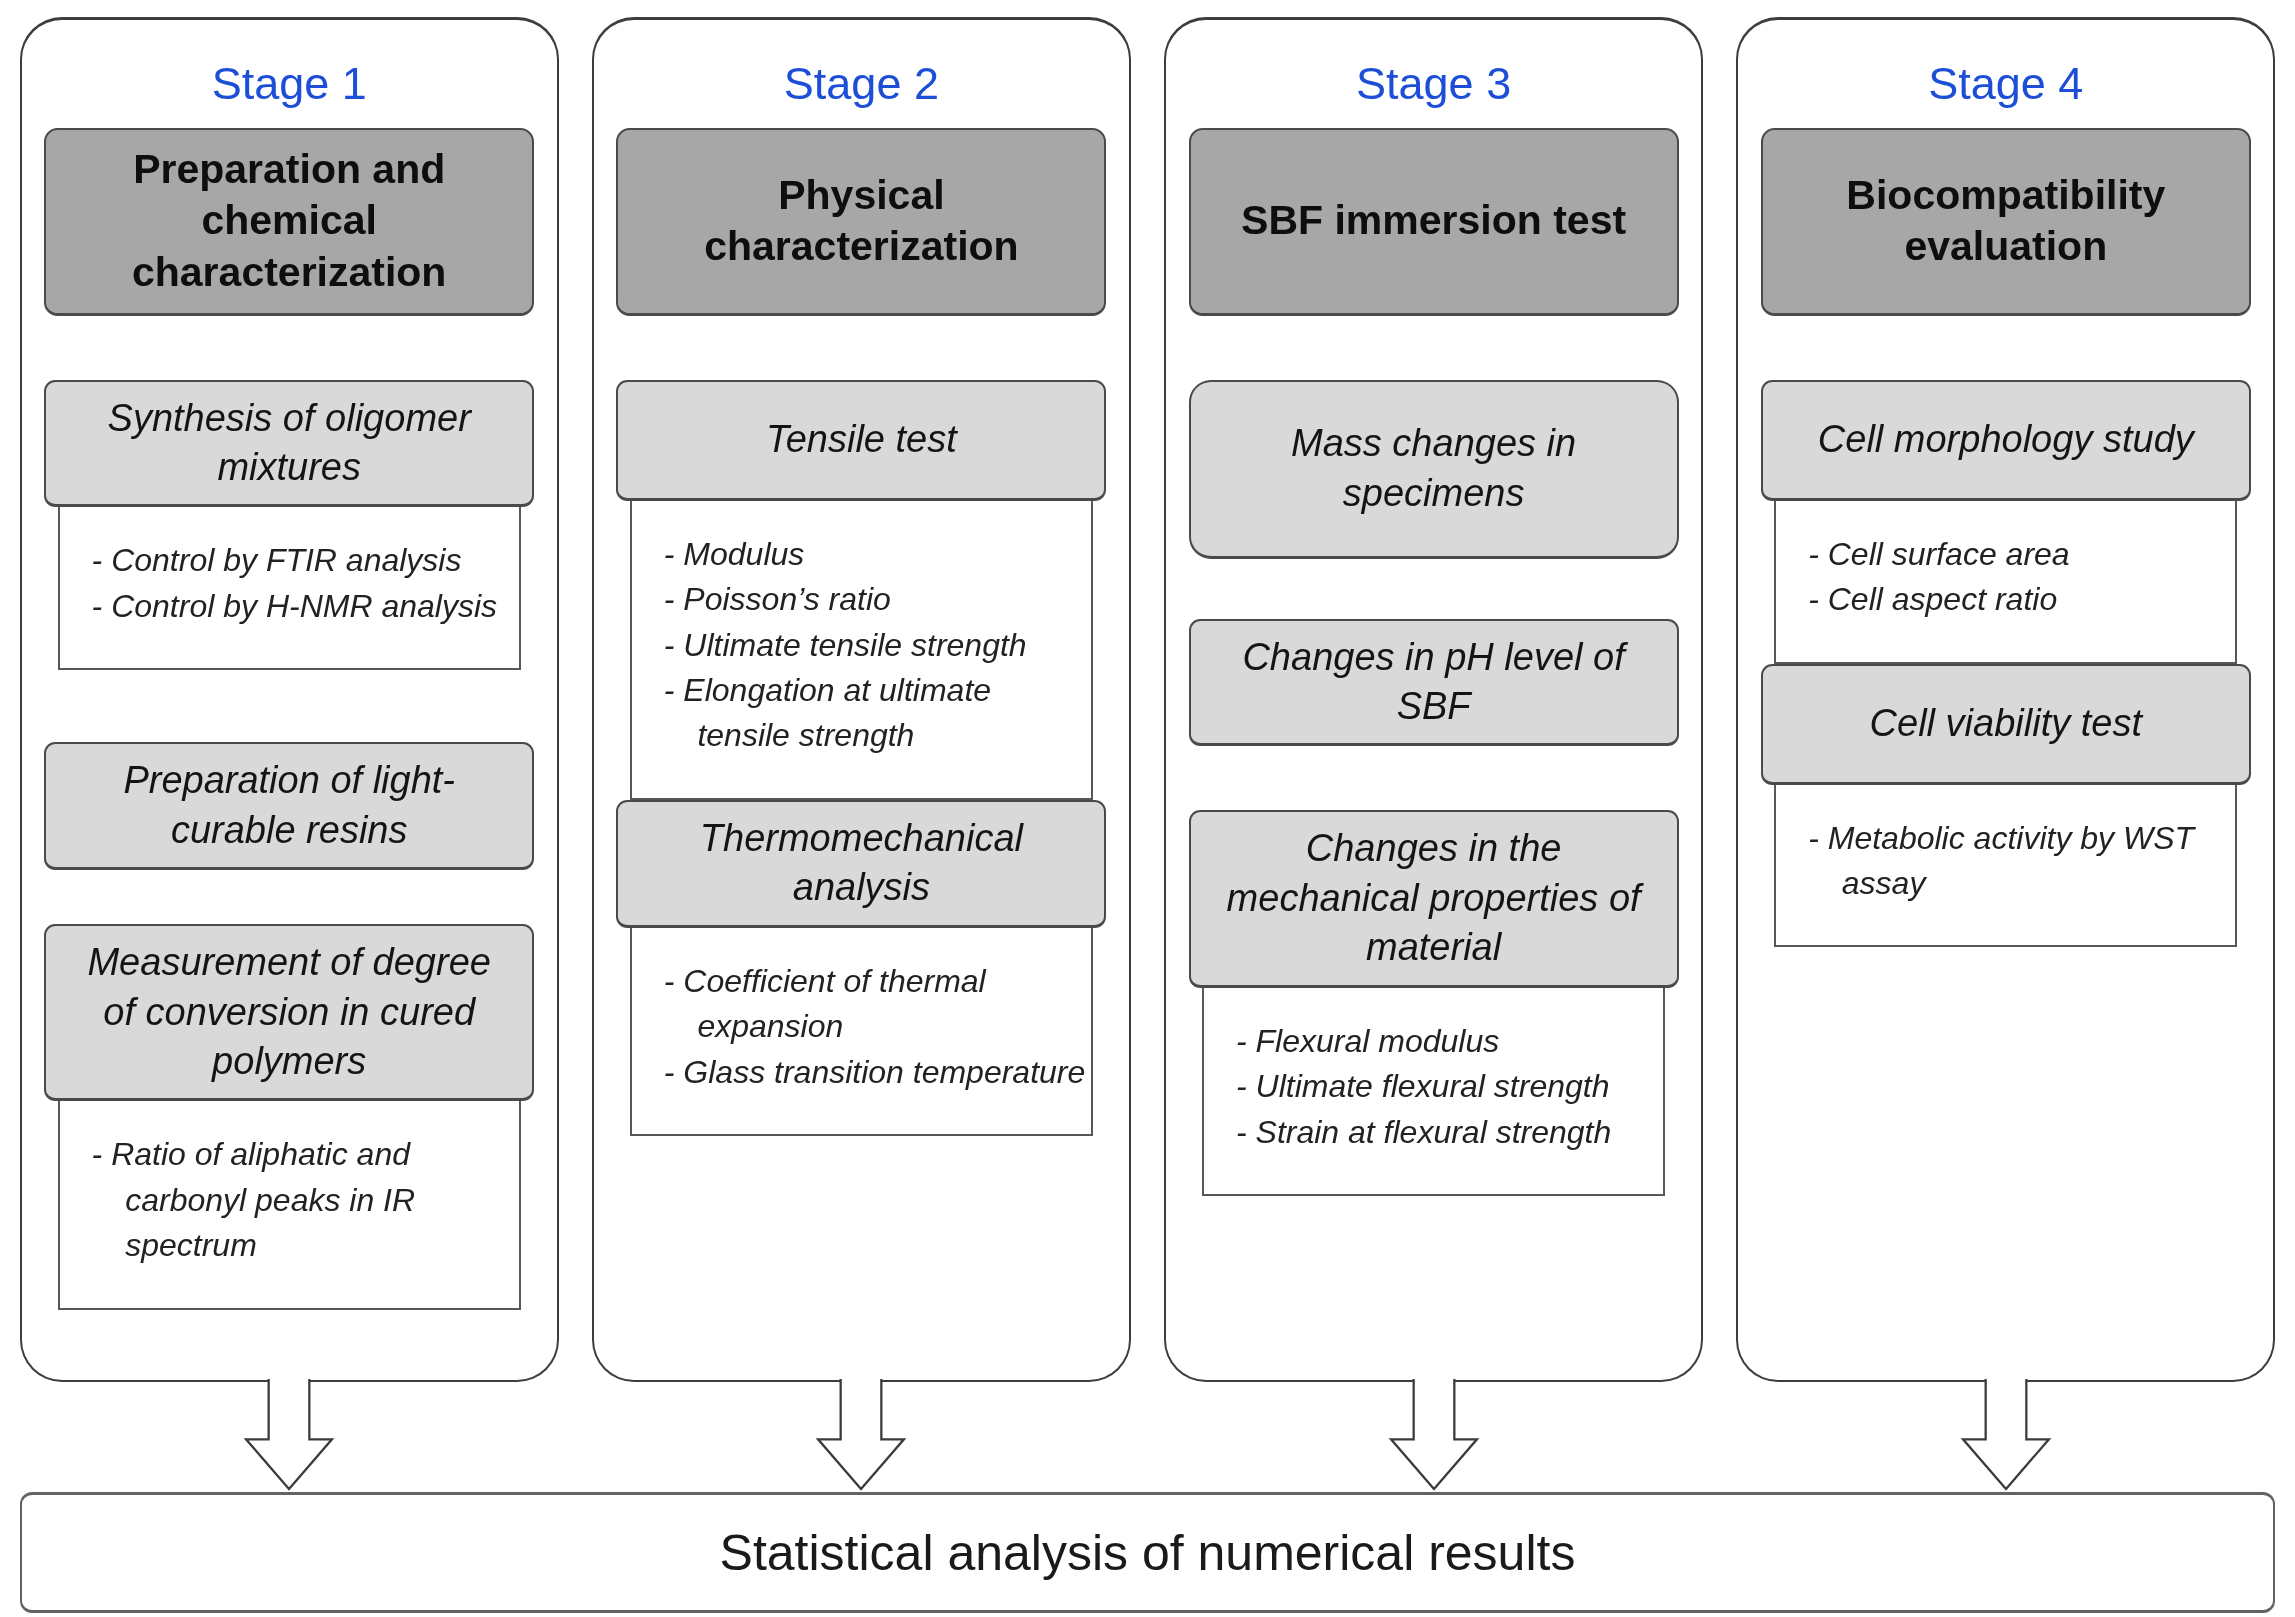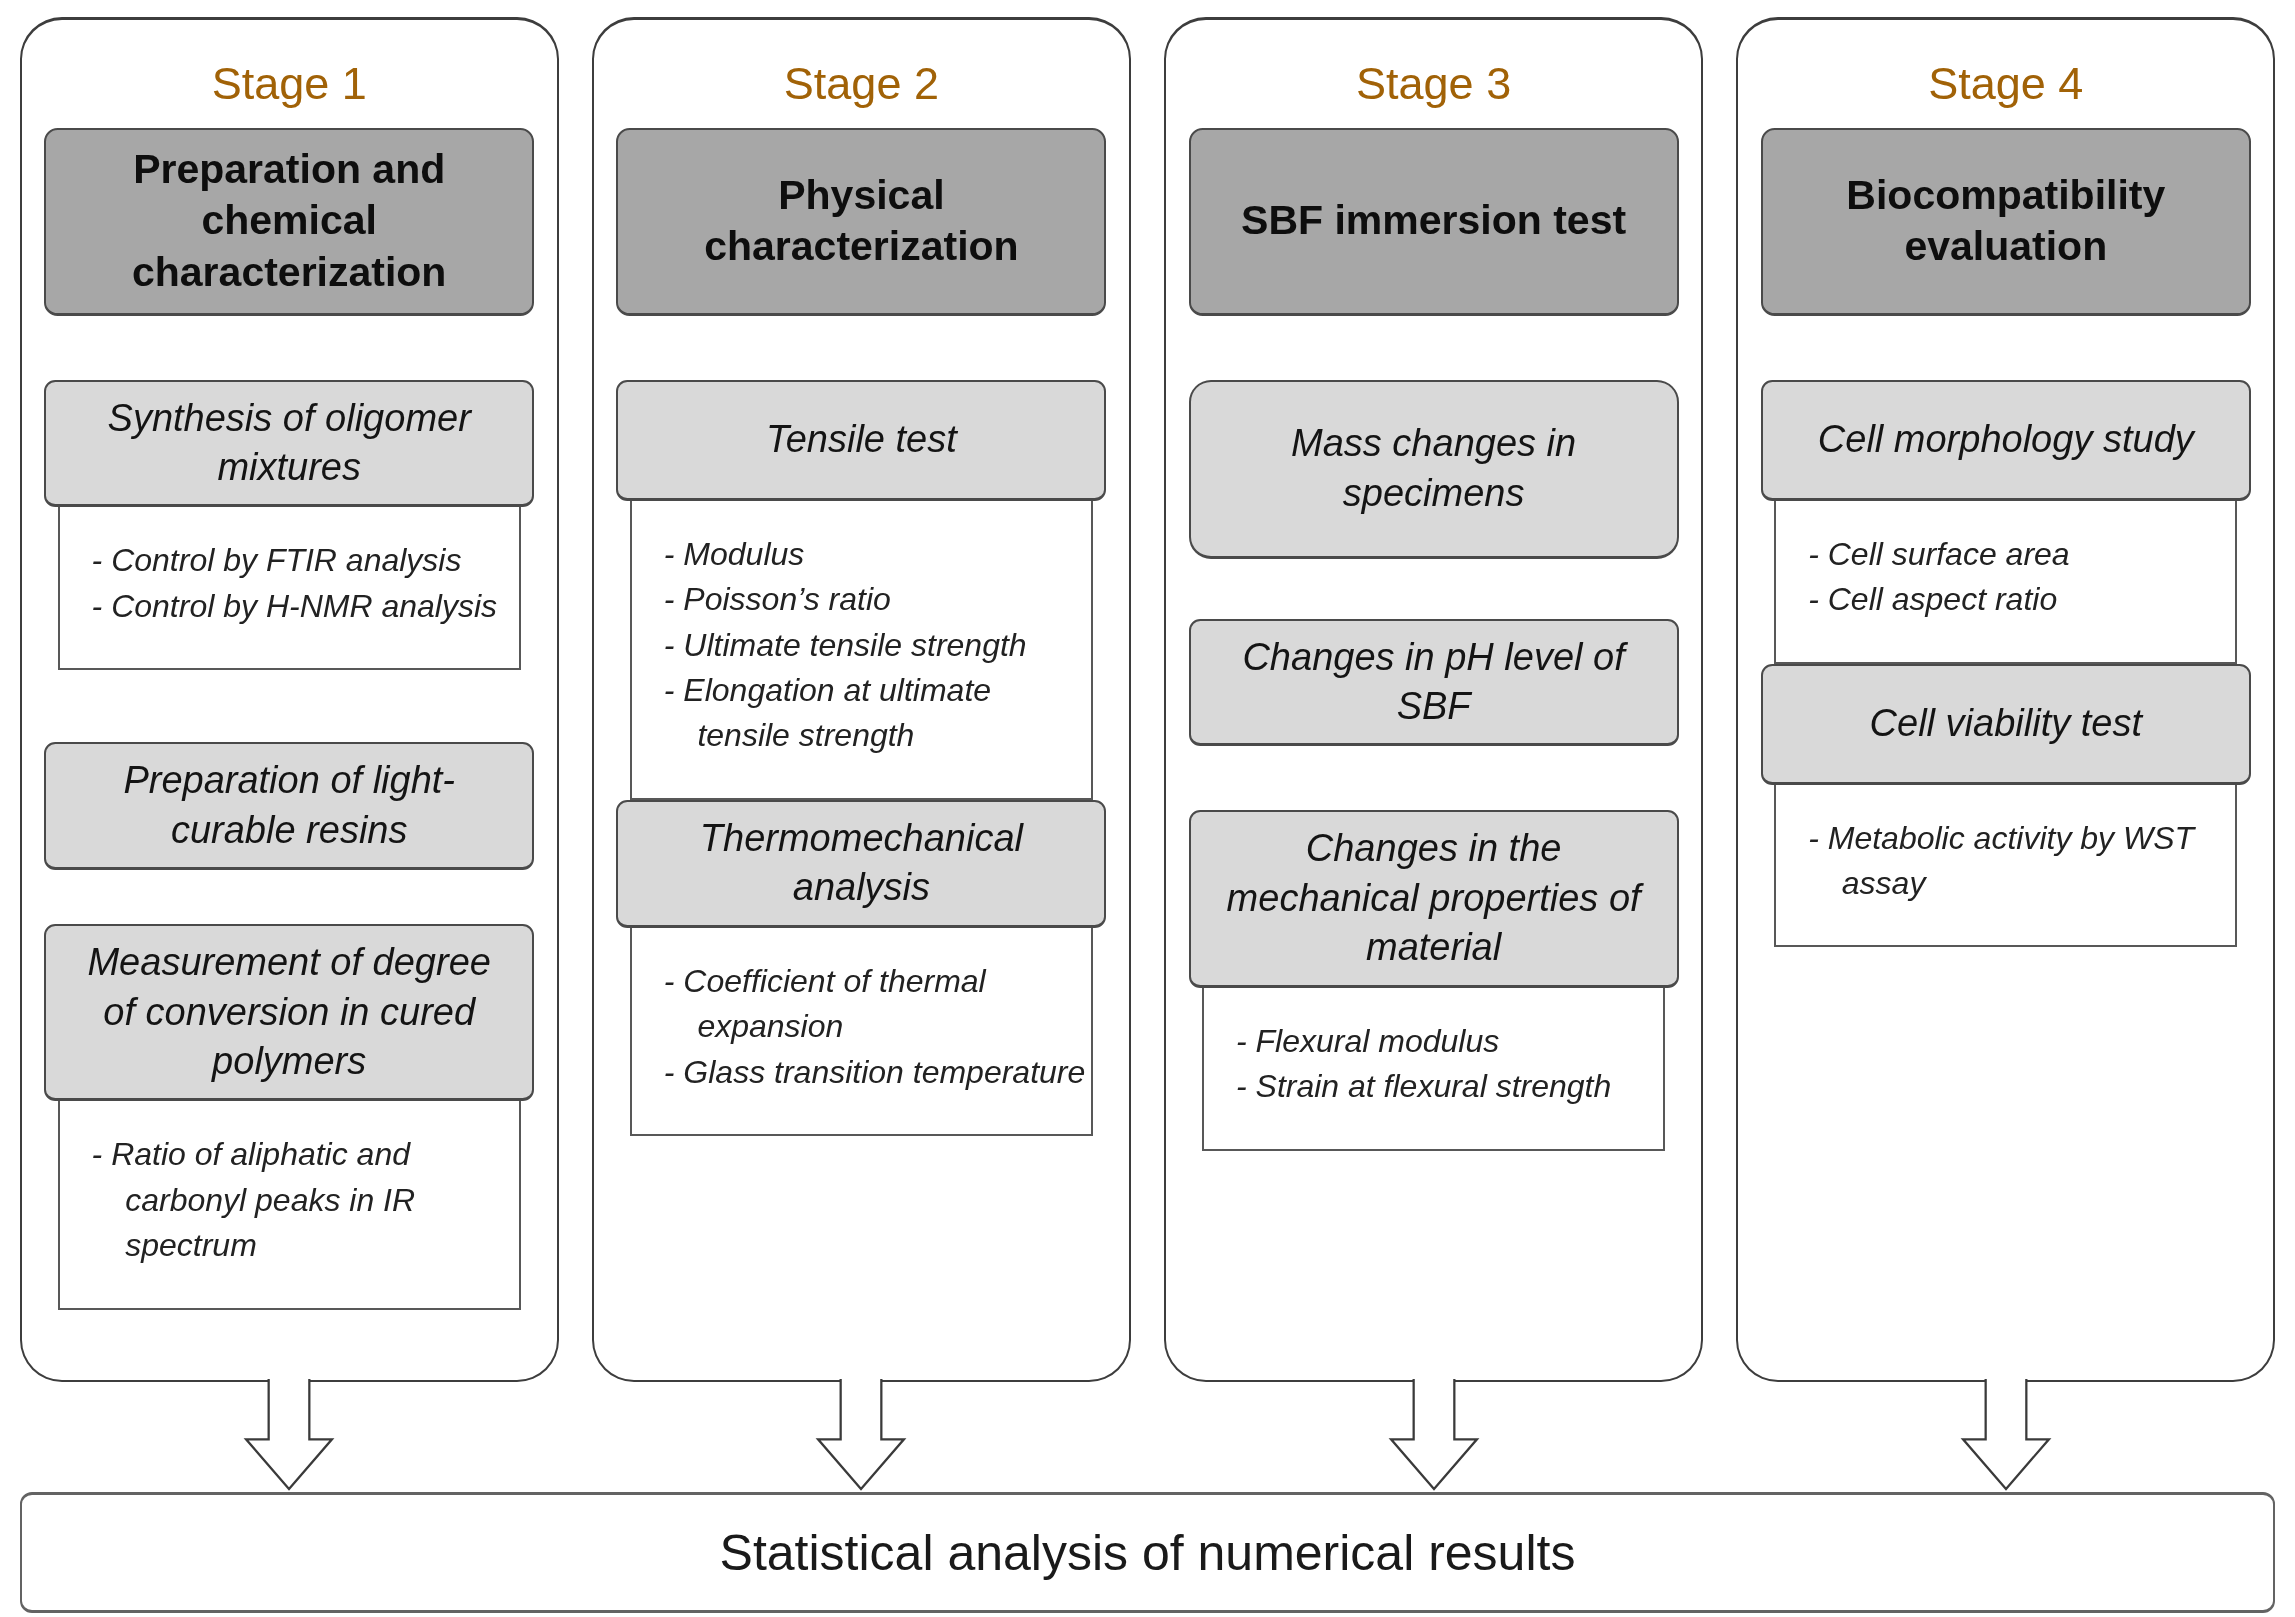--- a/index.html
+++ b/index.html
@@ -14,21 +14,21 @@
     padding:16.6px 19.6px 0 19.6px;gap:33px;
   }
   .col-wrap{flex:1 1 0;display:flex;flex-direction:column;align-items:stretch;min-width:0;}
   .column{
     height:1365px;box-sizing:border-box;background:#ffffff;
     border:2.3px solid #3d3d3d;border-top-width:3.8px;border-radius:42px;
     display:flex;flex-direction:column;align-items:stretch;
   }
   .stage-title{
     margin-top:39px;text-align:center;
-    font-size:45px;line-height:1.1;color:#a16207;font-weight:400;
+    font-size:45px;line-height:1.1;color:#1d4ed8;font-weight:400;
   }
   .header-box{
     margin:19.6px 22.6px 0 22.6px;height:188px;box-sizing:border-box;
     background:#a7a7a7;border:2.3px solid #4a4a4a;border-bottom-width:3.8px;border-radius:13.6px;
     display:flex;align-items:center;justify-content:center;text-align:center;
     font-size:41px;font-weight:700;line-height:1.26;color:#0e0e0e;
     padding:7.5px 25.6px;position:relative;z-index:2;
   }
   .light-box{
     margin:0 22.6px;box-sizing:border-box;min-height:121px;
@@ -107,20 +107,21 @@
 
     <div class="col-wrap">
       <div class="column">
         <div class="stage-title">Stage 3</div>
         <div class="header-box">SBF immersion test</div>
         <div class="light-box tall mt85">Mass changes in specimens</div>
         <div class="light-box mt80">Changes in pH level of SBF</div>
         <div class="light-box mt85">Changes in the mechanical properties of material</div>
         <div class="white-box">
             <div class="detail-line">- Flexural modulus</div>
+            <div class="detail-line">- Ultimate flexural strength</div>
             <div class="detail-line">- Strain at flexural strength</div>
           </div>
       </div>
       <svg class="arrow" width="92" height="113" viewBox="0 0 122 150">
         <path d="M34 0 L34 80 L4 80 L61 146 L118 80 L88 80 L88 0" fill="#ffffff" stroke="#3a3a3a" stroke-width="3"></path>
       </svg>
     </div>
 
     <div class="col-wrap">
       <div class="column">

